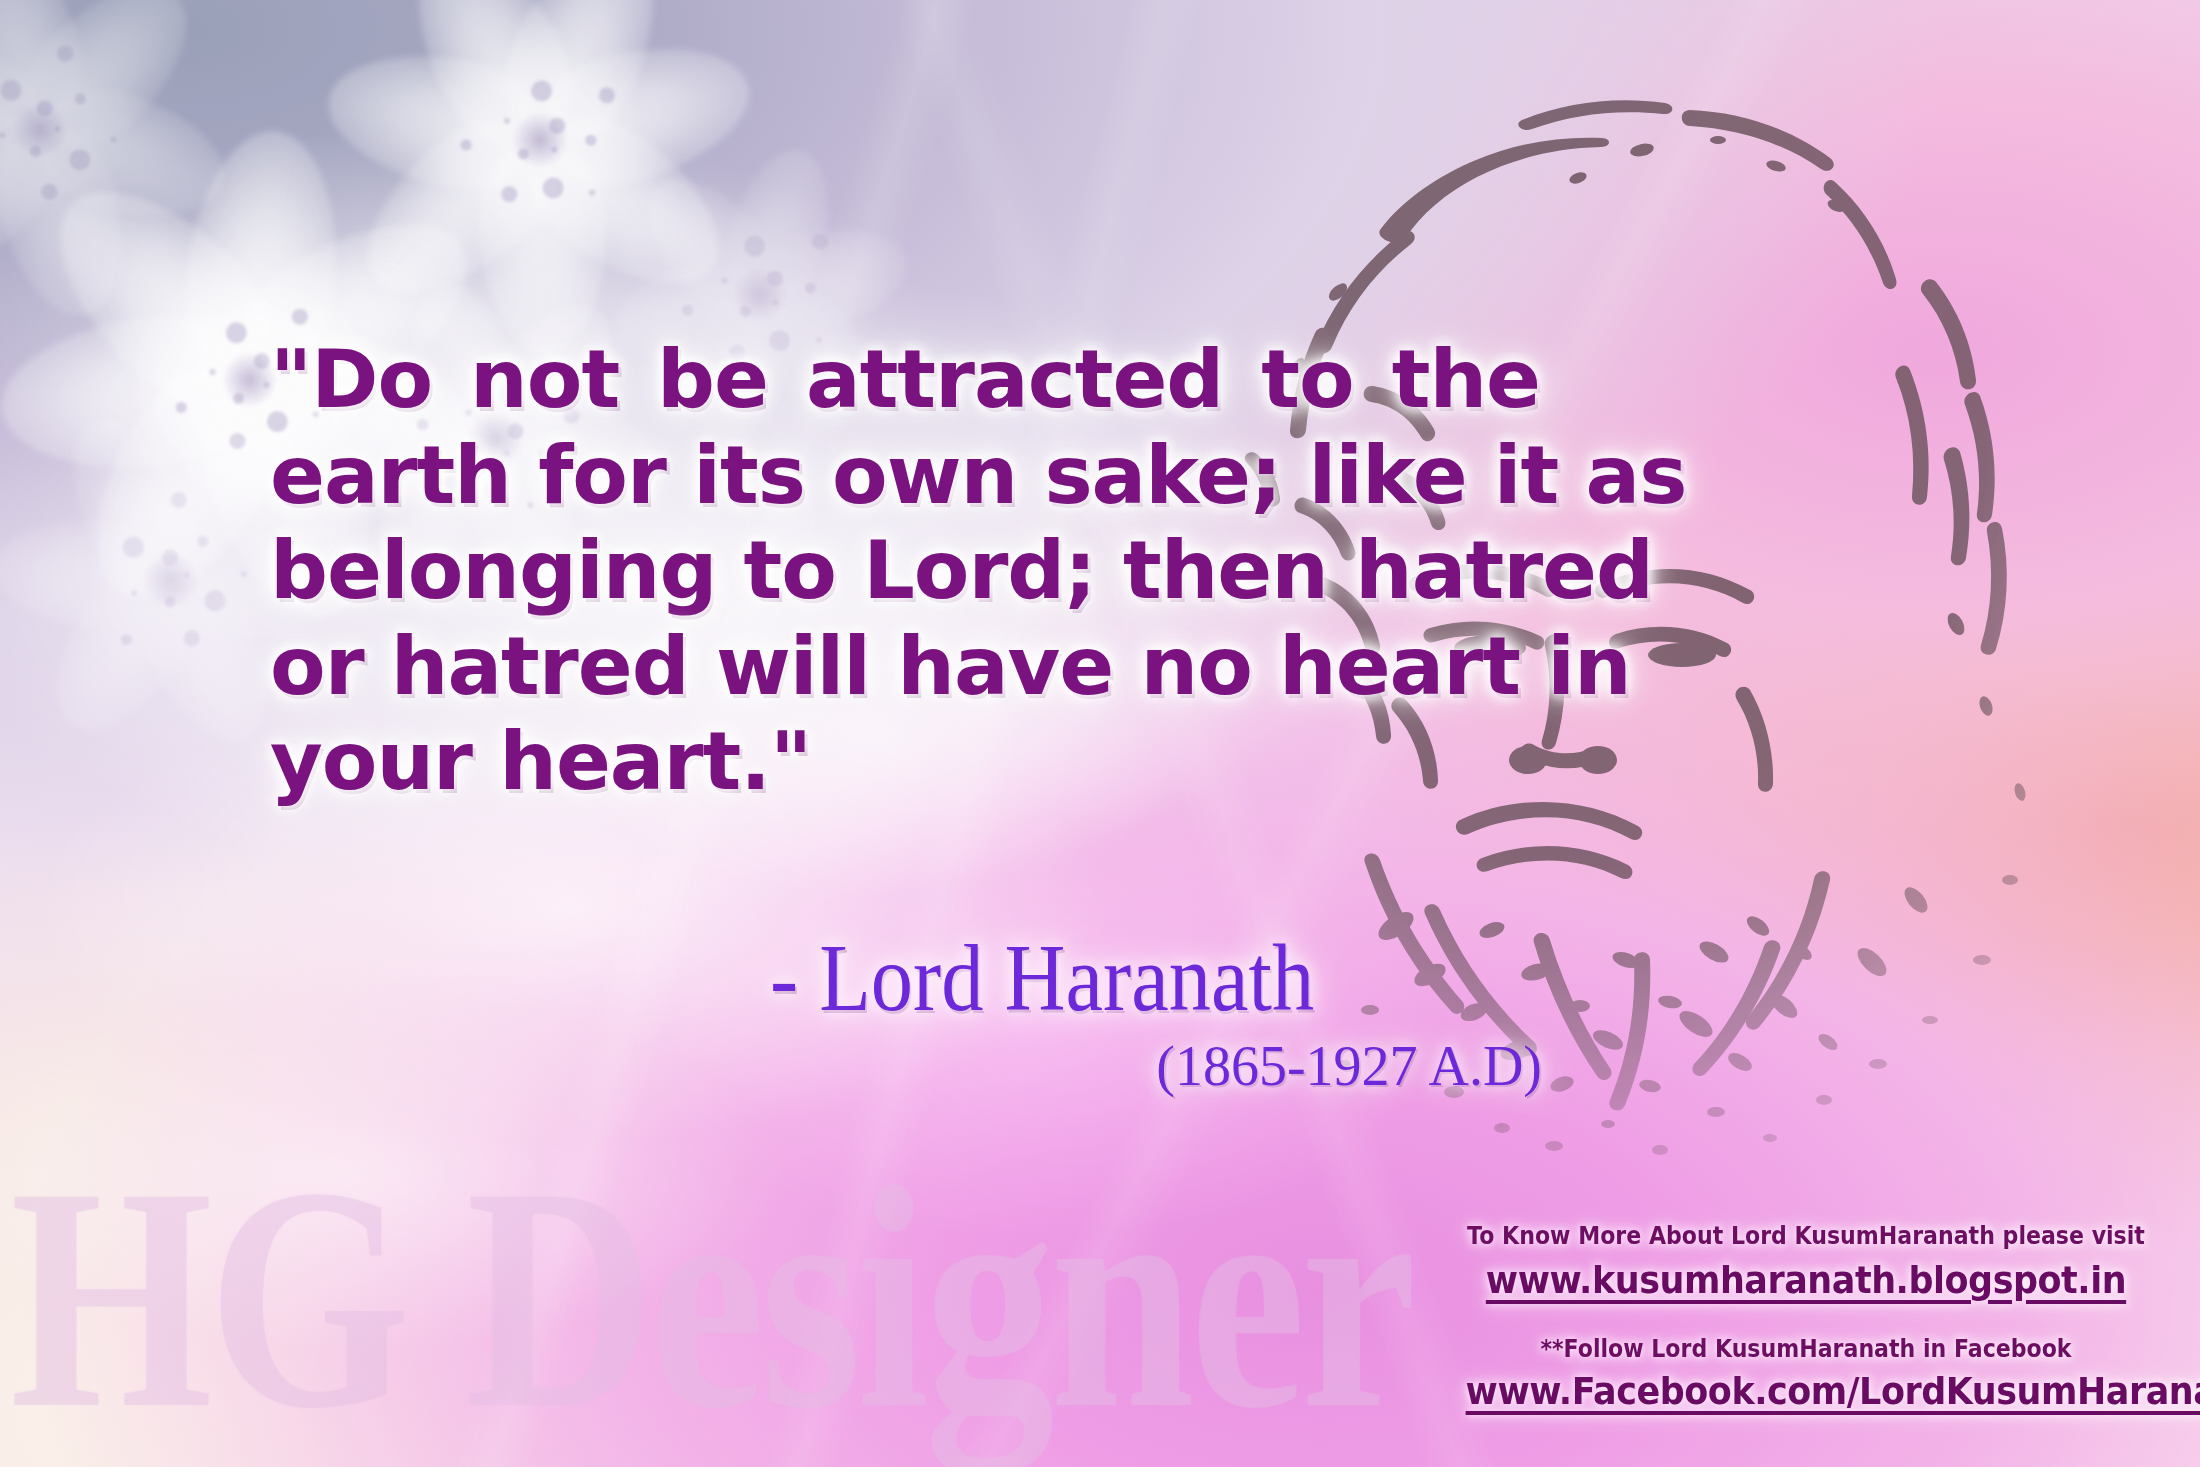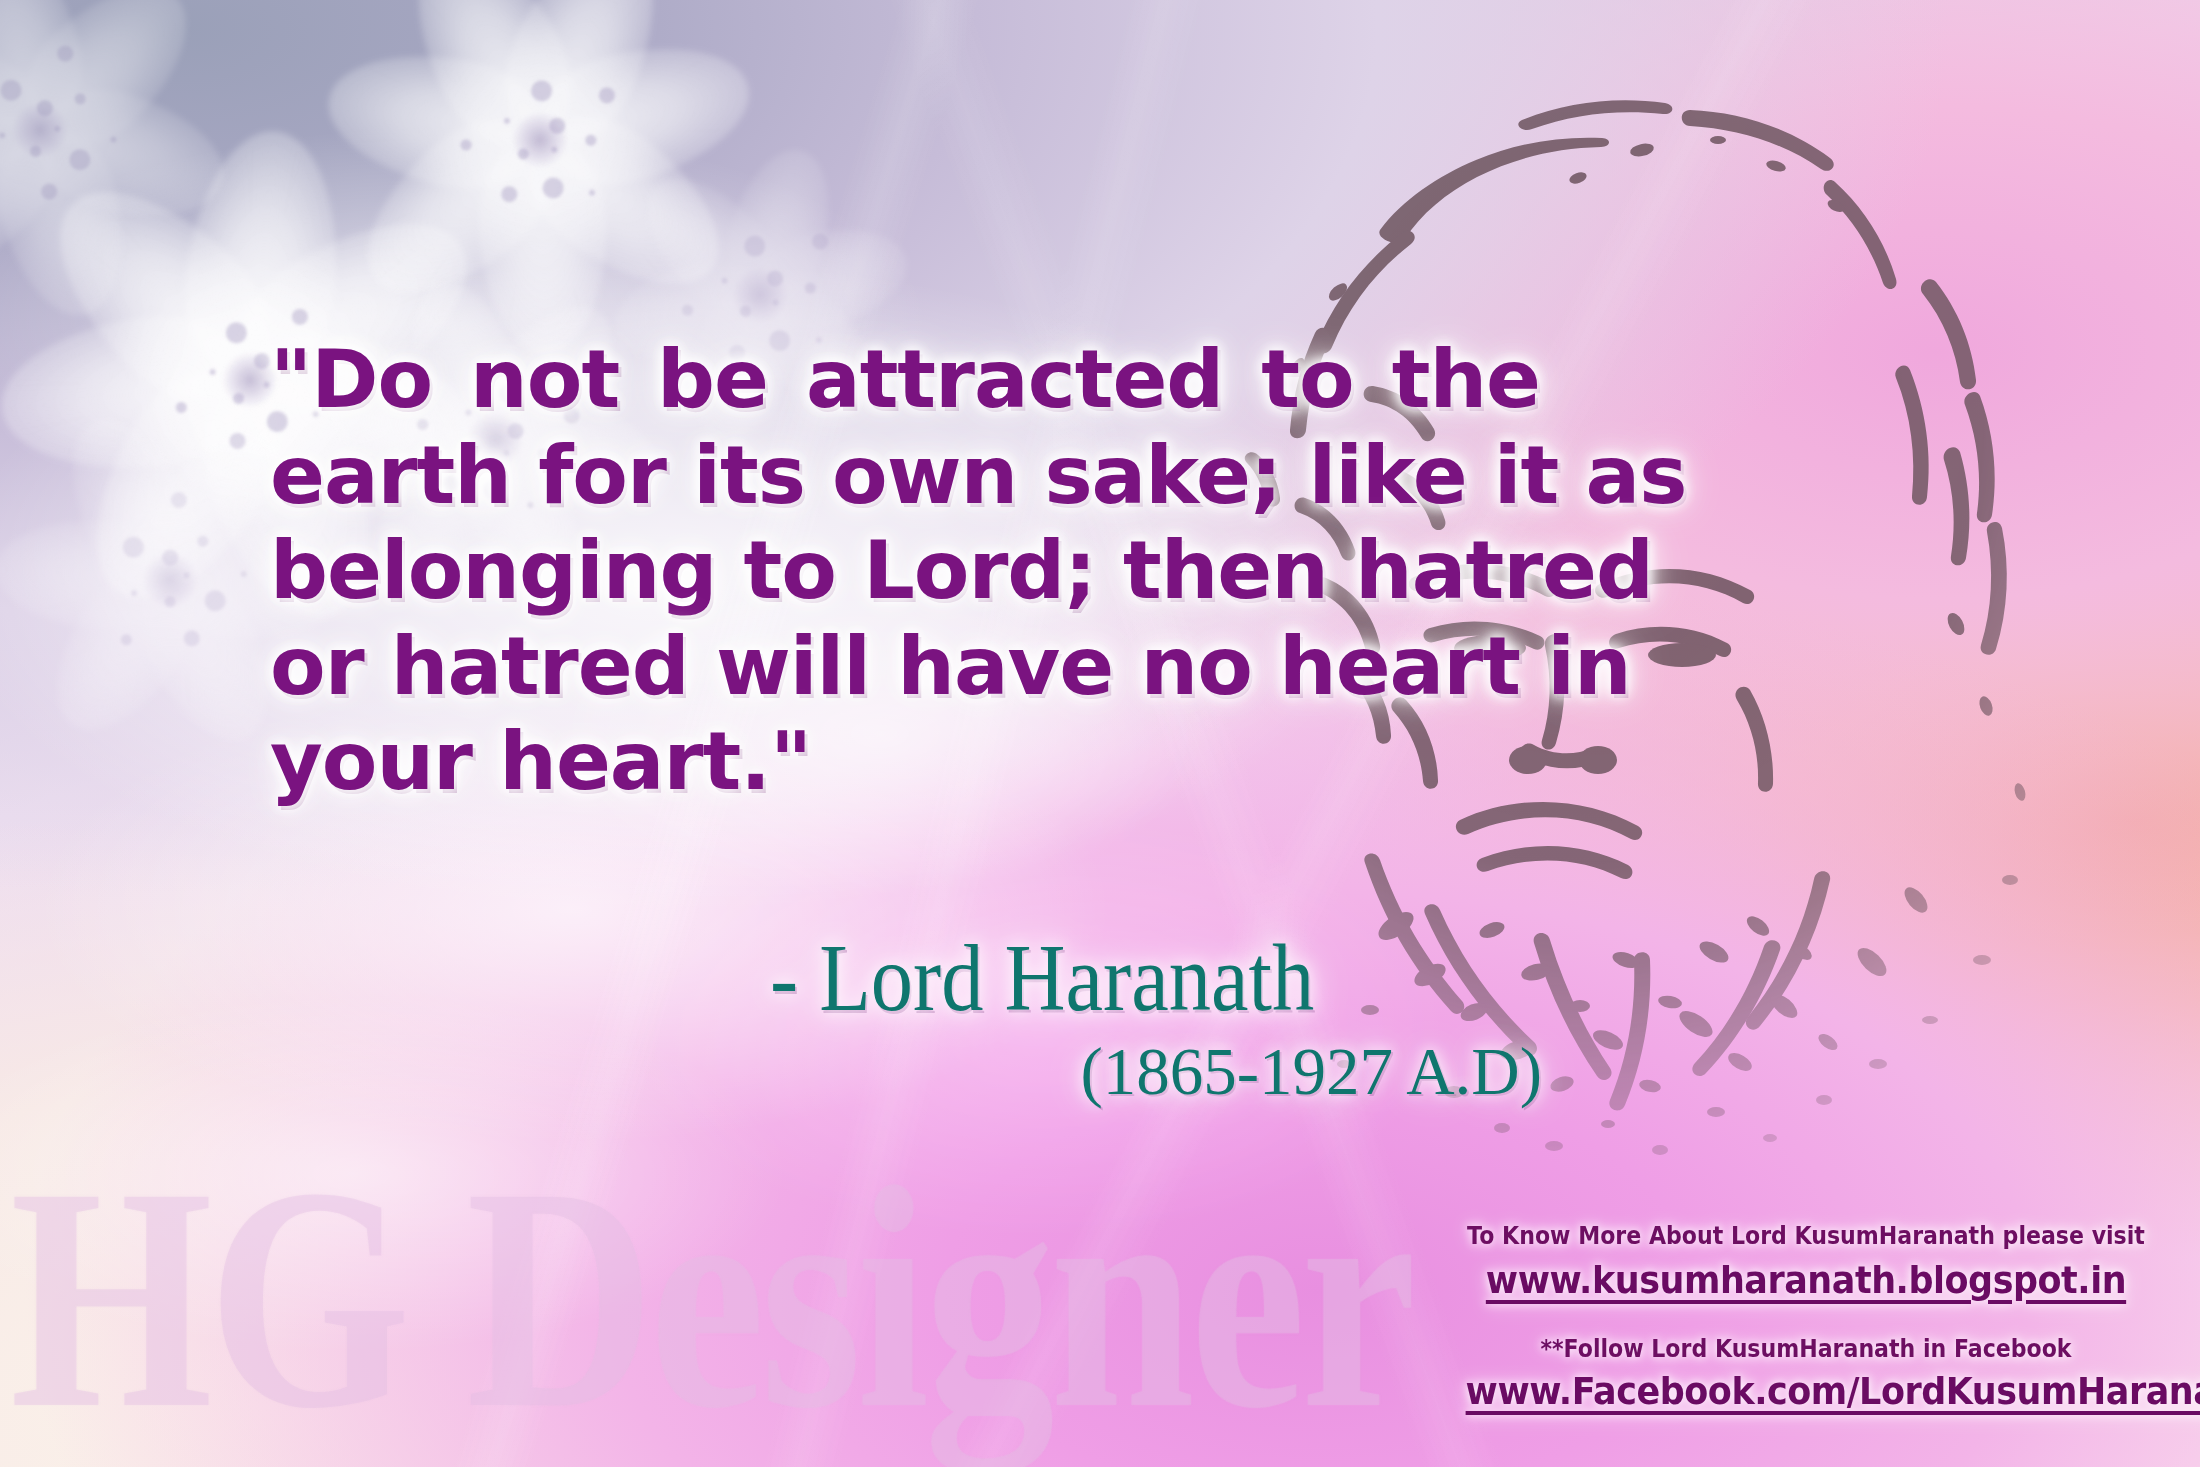--- a/index.html
+++ b/index.html
@@ -121,34 +121,34 @@
       3px 4px 0 rgba(92,10,96,.30);
     letter-spacing:-1px;
   }
   .qline{display:block;white-space:nowrap;}
   #qline-1{text-align:justify;text-align-last:justify;white-space:normal;width:1270px;}
 
   
   #attrib{
     position:absolute;left:770px;top:930px;width:830px;
     font-family:"Liberation Serif","DejaVu Serif",serif;
-    color:#0f766e;
+    color:#6d28d9;
   }
   #attrib-name{
     font-size:96px;line-height:1;font-weight:400;
     transform:scaleX(.88);transform-origin:0 50%;
     white-space:nowrap;
     text-shadow:
       0 0 16px #ffffff, 0 0 30px rgba(255,255,255,.9),
       0 0 52px rgba(255,255,255,.7),
       2px 3px 0 rgba(90,10,96,.28);
   }
   #attrib-dates{
     margin-top:12px;
-    font-size:67px;line-height:1;font-weight:400;
+    font-size:56px;line-height:1;font-weight:400;
     text-align:right;padding-right:58px;
     white-space:nowrap;
     text-shadow:
       0 0 14px #ffffff, 0 0 26px rgba(255,255,255,.9),
       0 0 44px rgba(255,255,255,.7),
       2px 2px 0 rgba(90,10,96,.25);
   }
 
   
   #footer{

